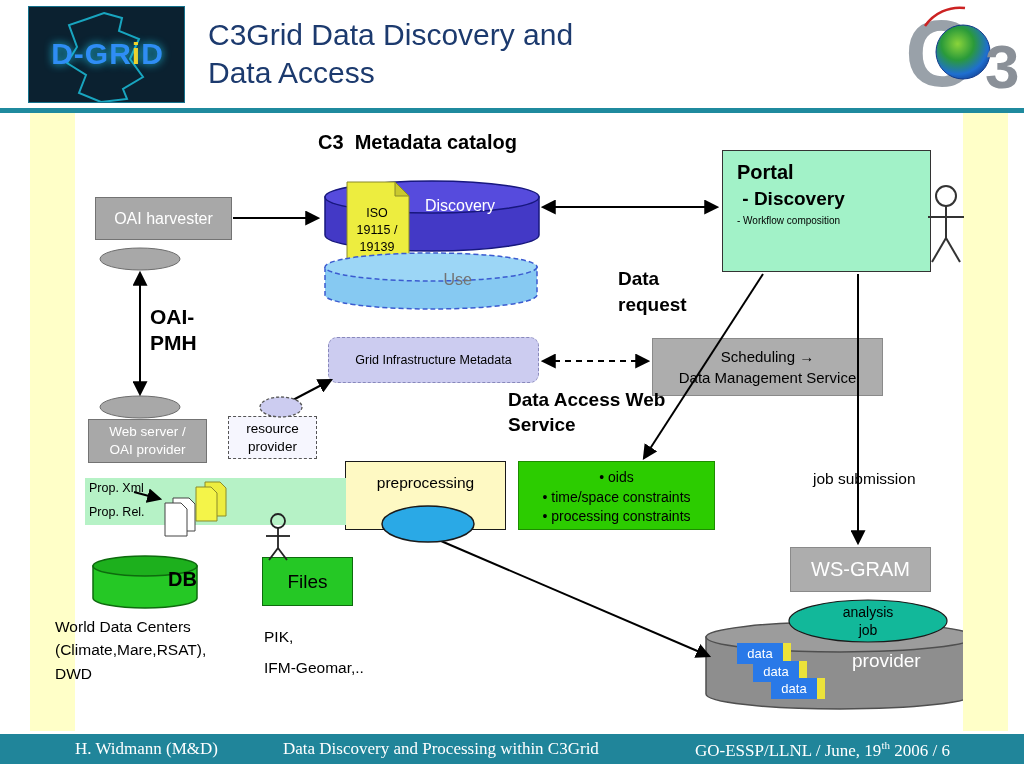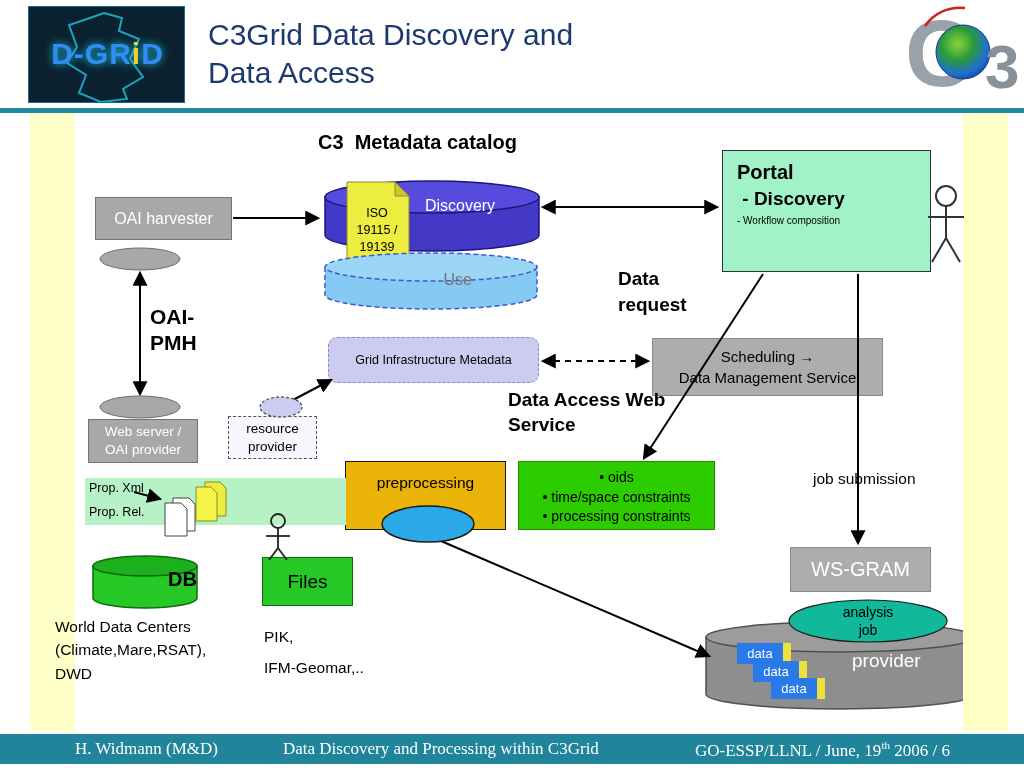--- a/index.html
+++ b/index.html
@@ -99,21 +99,21 @@
 
   <div class="abs txt pre" style="left:345px;top:205px;width:64px;text-align:center;font-size:12.5px;line-height:1.35;">ISO
 19115 /
 19139</div>
 
   <div class="abs txt" style="left:412px;top:271px;width:60px;text-align:right;font-size:16px;color:#737373;">Use</div>
 
   <div class="abs txt pre" style="left:150px;top:304px;font-size:21px;font-weight:bold;line-height:1.25;">OAI-
 PMH</div>
 
-  <div class="abs txt flexc greybox pre" style="left:88px;top:419px;width:110px;height:44px;font-size:13.5px;line-height:1.3;">
+  <div class="abs txt flexc greybox pre" style="left:88px;top:419px;width:119px;height:44px;font-size:13.5px;line-height:1.3;">
     <span class="pre">Web server /
 OAI provider</span>
   </div>
 
   <div class="abs txt flexc" style="left:228px;top:416px;width:89px;height:43px;background:#f6f6fe;border:1.5px dashed #555;font-size:13.5px;line-height:1.3;">
     <span class="pre">resource
 provider</span>
   </div>
 
   <div class="abs txt flexc" style="left:328px;top:337px;width:211px;height:46px;background:#ccccf0;border:1.5px dashed #8888bb;border-radius:9px;font-size:12.5px;">
@@ -136,21 +136,21 @@
 
   <div class="abs txt pre" style="left:508px;top:388px;font-size:19px;font-weight:bold;line-height:1.3;">Data Access Web
 Service</div>
 
   <div class="abs txt" style="left:518px;top:461px;width:197px;height:69px;background:#2ccc00;border:1px solid #1d8c00;padding:6px 10px;font-size:14px;line-height:1.4;text-align:center;">
     <div>• oids</div>
     <div>• time/space constraints</div>
     <div>• processing constraints</div>
   </div>
 
-  <div class="abs txt" style="left:345px;top:461px;width:161px;height:69px;background:#eab308;border:1px solid #1a1a1a;text-align:center;padding-top:12px;font-size:15.5px;">
+  <div class="abs txt" style="left:345px;top:461px;width:161px;height:69px;background:#fef9c3;border:1px solid #1a1a1a;text-align:center;padding-top:12px;font-size:15.5px;">
     <span>preprocessing</span>
   </div>
 
   <div class="abs txt" style="left:85px;top:478px;width:261px;height:47px;background:#b6f2c6;"></div>
   <div class="abs txt" style="left:89px;top:481px;font-size:12.5px;">Prop. Xml</div>
   <div class="abs txt" style="left:89px;top:505px;font-size:12.5px;">Prop. Rel.</div>
 
   <div class="abs txt" style="left:93px;top:568px;width:104px;text-align:right;font-size:20px;font-weight:bold;">DB</div>
 
   <div class="abs txt flexc" style="left:262px;top:557px;width:91px;height:49px;background:#25c825;border:1px solid #0e6b0e;font-size:19px;">

